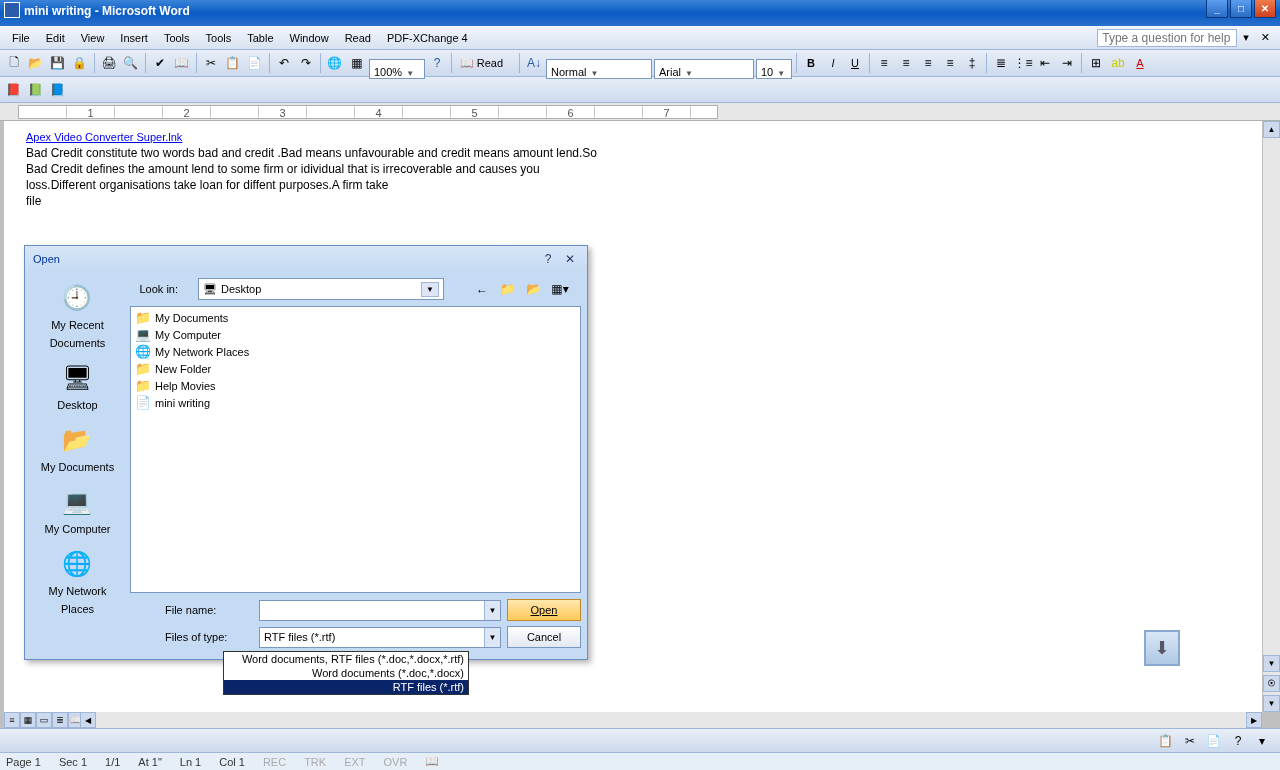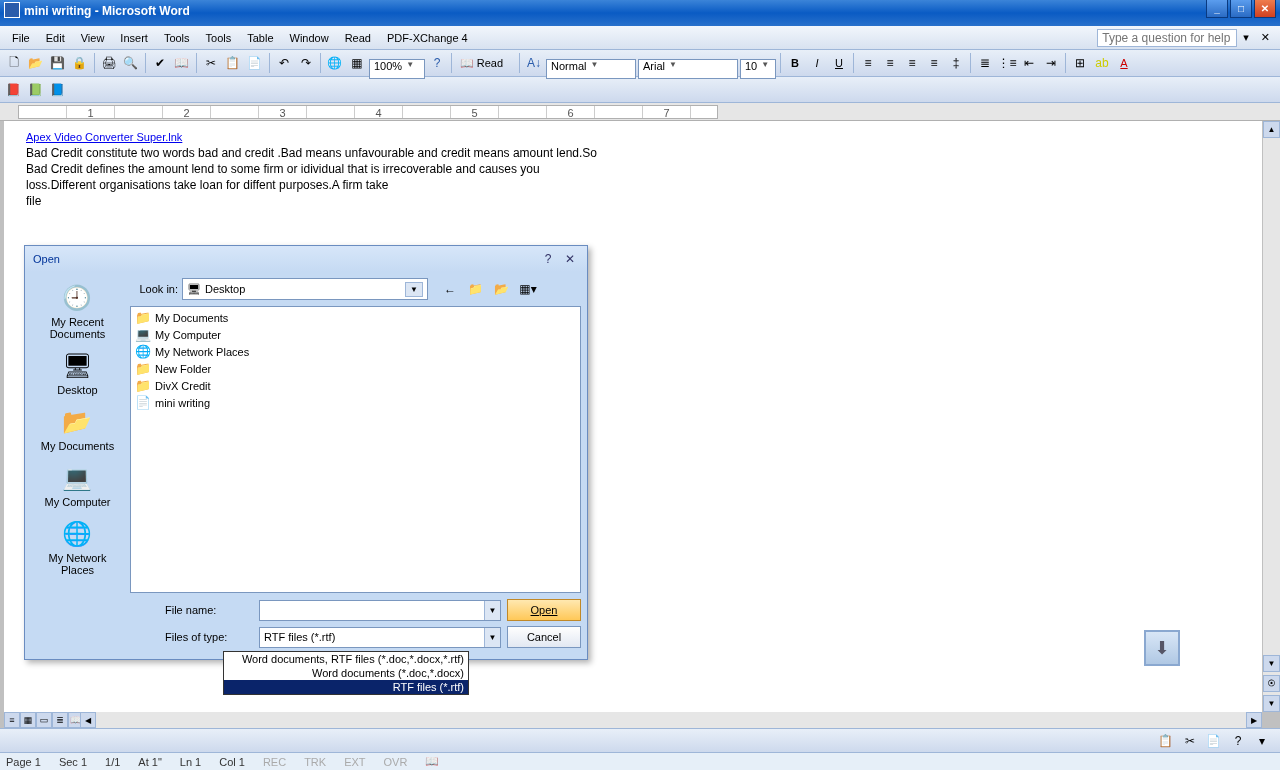--- a/index.html
+++ b/index.html
@@ -18,21 +18,21 @@
 .menubar { height: 24px; background: linear-gradient(to bottom, #f2f6fc, #d8e2f0); border-bottom: 1px solid #9eb6d8; display: flex; align-items: center; padding: 0 4px; }
 .menubar .menu { padding: 3px 8px; cursor: default; }
 .menubar .spacer { flex: 1; }
 .menubar .help-input { width: 140px; height: 18px; border: 1px solid #9eb6d8; font-size: 12px; color: #888; padding: 0 4px; background: #fff; }
 .menubar .mb-x { padding: 0 6px; }
 
 
 .toolbar { height: 27px; background: linear-gradient(to bottom, #e8eff8, #cdd9ed); border-bottom: 1px solid #9eb6d8; display: flex; align-items: center; padding: 0 4px; gap: 2px; }
 .tbtn { width: 20px; height: 20px; border: 1px solid transparent; display: flex; align-items: center; justify-content: center; font-size: 12px; cursor: default; }
 .tsep { width: 1px; height: 20px; background: #9eb6d8; margin: 0 2px; }
-.tcombo { height: 20px; border: 1px solid #7a97bf; background: white; display: flex; align-items: flex-start; padding: 0 4px; margin-top: 12px; }
+.tcombo { height: 20px; border: 1px solid #7a97bf; background: white; display: flex; align-items: flex-end; padding: 0 4px; margin-top: 12px; }
 .tcombo .arrow { margin-left: 4px; font-size: 8px; color: #555; }
 .tread { display: flex; align-items: center; gap: 3px; padding: 0 4px; }
 
 .toolbar2 { height: 26px; background: linear-gradient(to bottom, #e8eff8, #cdd9ed); border-bottom: 1px solid #9eb6d8; display: flex; align-items: center; padding: 0 4px; gap: 2px; }
 
 
 .ruler { height: 18px; background: #e6e6e6; border-bottom: 1px solid #b0b0b0; position: relative; overflow: hidden; }
 .ruler-inner { position: absolute; left: 18px; top: 2px; height: 14px; background: #fff; border: 1px solid #b0b0b0; width: 700px; font-size: 9px; display: flex; }
 .ruler-tick { width: 48px; border-right: 1px solid #ccc; text-align: center; color: #555; padding-top: 1px; }
 
@@ -61,23 +61,23 @@
 
 
 .dialog { position: absolute; left: 24px; top: 245px; width: 564px; height: 415px; background: #c5daf3; border: 1px solid #6a8cc0; box-shadow: 3px 3px 6px rgba(0,0,0,.3); }
 .dlg-title { height: 26px; background: linear-gradient(to bottom, #d7e6f9, #c5daf3); display: flex; align-items: center; padding: 0 8px; color: #003399; font-size: 12px; }
 .dlg-title .sp { flex: 1; }
 .dlg-title .dbtn { width: 18px; height: 18px; display: flex; align-items: center; justify-content: center; color: #336; margin-left: 4px; font-size: 12px; }
 .dlg-body { padding: 6px; display: flex; gap: 6px; height: calc(100% - 26px); }
 .places { width: 100px; display: flex; flex-direction: column; align-items: center; gap: 10px; padding-top: 4px; }
 .place { text-align: center; width: 90px; cursor: default; }
 .place .pico { width: 32px; height: 32px; margin: 0 auto 2px; display: flex; align-items: center; justify-content: center; font-size: 24px; }
-.place .plabel { font-size: 11px; line-height: 12px; }
+.place .plabel { font-size: 11px; line-height: 18px; }
 .dlg-main { flex: 1; display: flex; flex-direction: column; }
-.lookin-row { display: flex; align-items: center; gap: 4px; margin-bottom: 6px; }
+.lookin-row { display: flex; align-items: center; gap: 20px; margin-bottom: 6px; }
 .lookin-row label { width: 48px; text-align: right; }
 .lookin-combo { flex: 0 0 246px; height: 22px; border: 1px solid #7a97bf; background: white; display: flex; align-items: center; padding: 0 4px; }
 .lookin-combo .arrow { margin-left: auto; font-size: 8px; background: #dce6f4; border: 1px solid #9eb6d8; padding: 2px 4px; }
 .nav-icons { display: flex; gap: 6px; margin-left: 8px; }
 .filelist { flex: 1; background: white; border: 1px solid #7a97bf; padding: 2px; overflow: auto; }
 .fitem { display: flex; align-items: center; gap: 4px; height: 17px; padding: 0 2px; }
 .fitem .fico { width: 16px; height: 16px; display: flex; align-items: center; justify-content: center; font-size: 13px; }
 .bottom-rows { margin-top: 6px; margin-left: 35px; }
 .brow { display: flex; align-items: center; gap: 6px; margin-bottom: 5px; }
 .brow label { width: 88px; }
@@ -149,21 +149,21 @@
       <span class="arrow">▼</span>
     </div>
   <div class="tbtn" style="color:#2a5cab">?</div>
   <div class="tsep"></div>
   <div class="tread">
       <span>📖</span>
       <span>Read</span>
     </div>
   <div class="tsep" style="margin-left:10px"></div>
   <div class="tbtn" style="color:#2a5cab">A↓</div>
-  <div class="tcombo" style="width:90px">
+  <div class="tcombo" style="width:106px">
       <span>Normal</span>
       <span class="arrow">▼</span>
     </div>
   <div class="tcombo" style="width:100px">
       <span>Arial</span>
       <span class="arrow">▼</span>
     </div>
   <div class="tcombo" style="width:36px">
       <span>10</span>
       <span class="arrow">▼</span>
@@ -306,21 +306,21 @@
         <div class="fitem">
             <span class="fico">🌐</span>
             <span>My Network Places</span>
           </div>
         <div class="fitem">
             <span class="fico">📁</span>
             <span>New Folder</span>
           </div>
         <div class="fitem">
             <span class="fico">📁</span>
-            <span>DivX Credit</span>
+            <span>Help Movies</span>
           </div>
         <div class="fitem">
             <span class="fico">📄</span>
             <span>mini writing</span>
           </div>
       </div>
       <div class="bottom-rows">
         <div class="brow">
           <label>File name:</label>
           <div class="binput">

